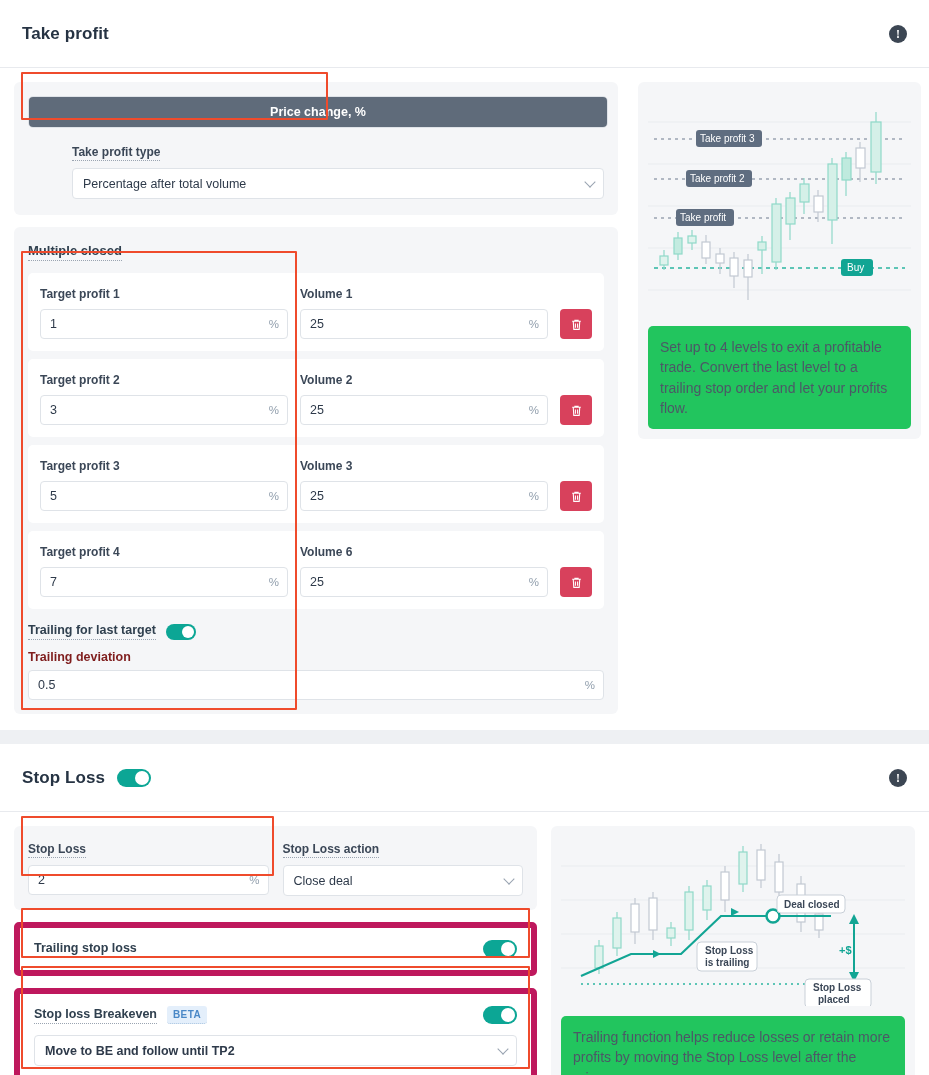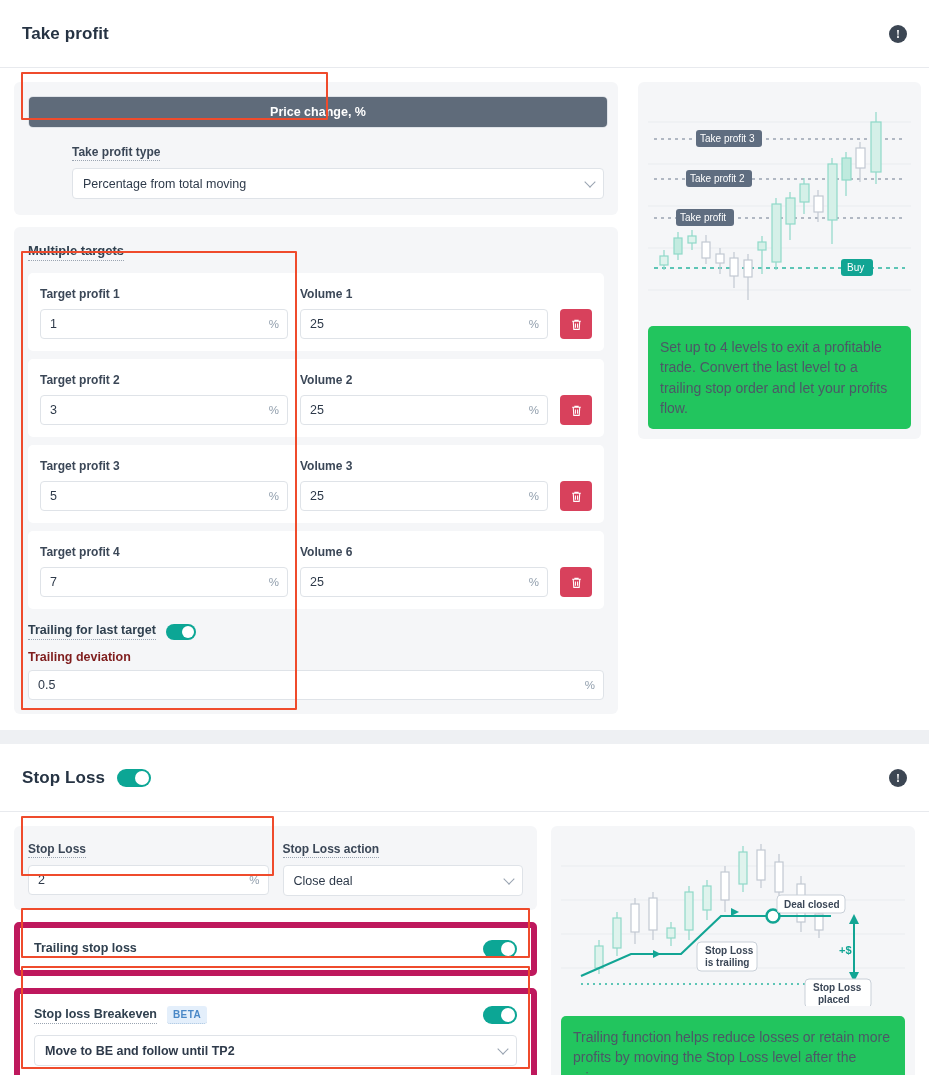--- a/index.html
+++ b/index.html
@@ -179,28 +179,28 @@
     <div class="panel-body">
       <div class="col-left">
 
         <div class="soft-card tp-top">
           <div class="tabs">
             <div class="tab active">Price change, %</div>
           </div>
           <div style="margin-top:14px;margin-left:44px;">
             <div class="field-label">Take profit type</div>
             <div class="select-wrap">
-              <div class="sel normal">Percentage from total moving</div>
+              <div class="sel normal">Percentage after total volume</div>
               <span class="chev"></span>
             </div>
           </div>
         </div>
 
         <div class="soft-card tp-targets">
-          <div class="section-sub">Multiple targets</div>
+          <div class="section-sub">Multiple closed</div>
 
           <div class="target-row">
             <div class="tr-col">
               <div class="field-label plain">Target profit 1</div>
               <div class="input-wrap">
                 <input class="inp" value="1" style="">
                 <span class="suffix">%</span>
               </div>
             </div>
             <div class="tr-col">

